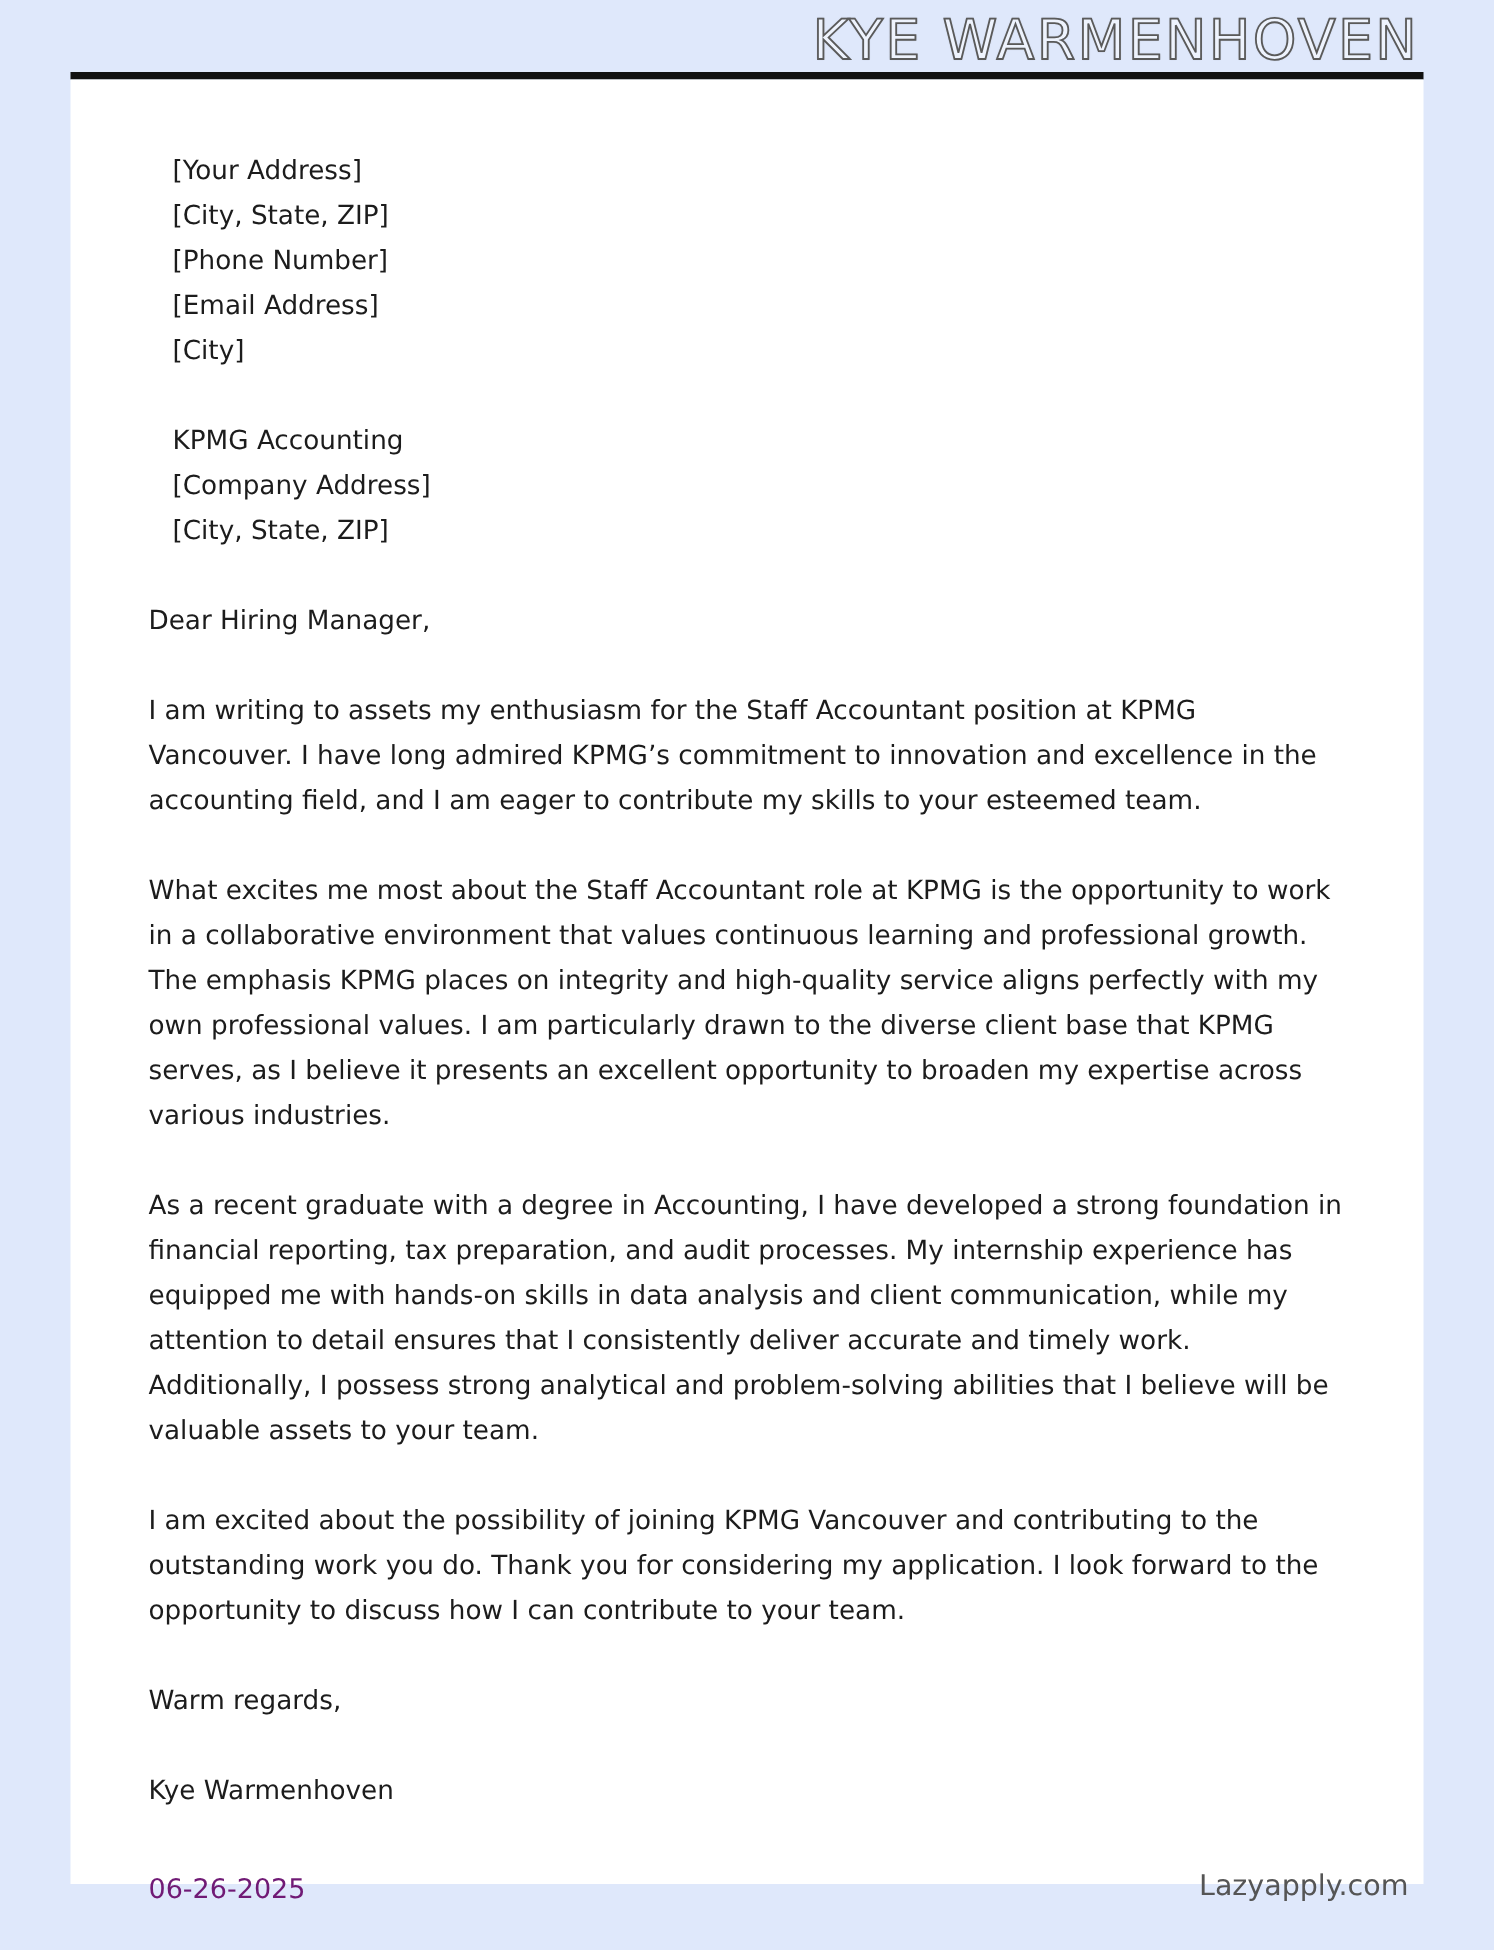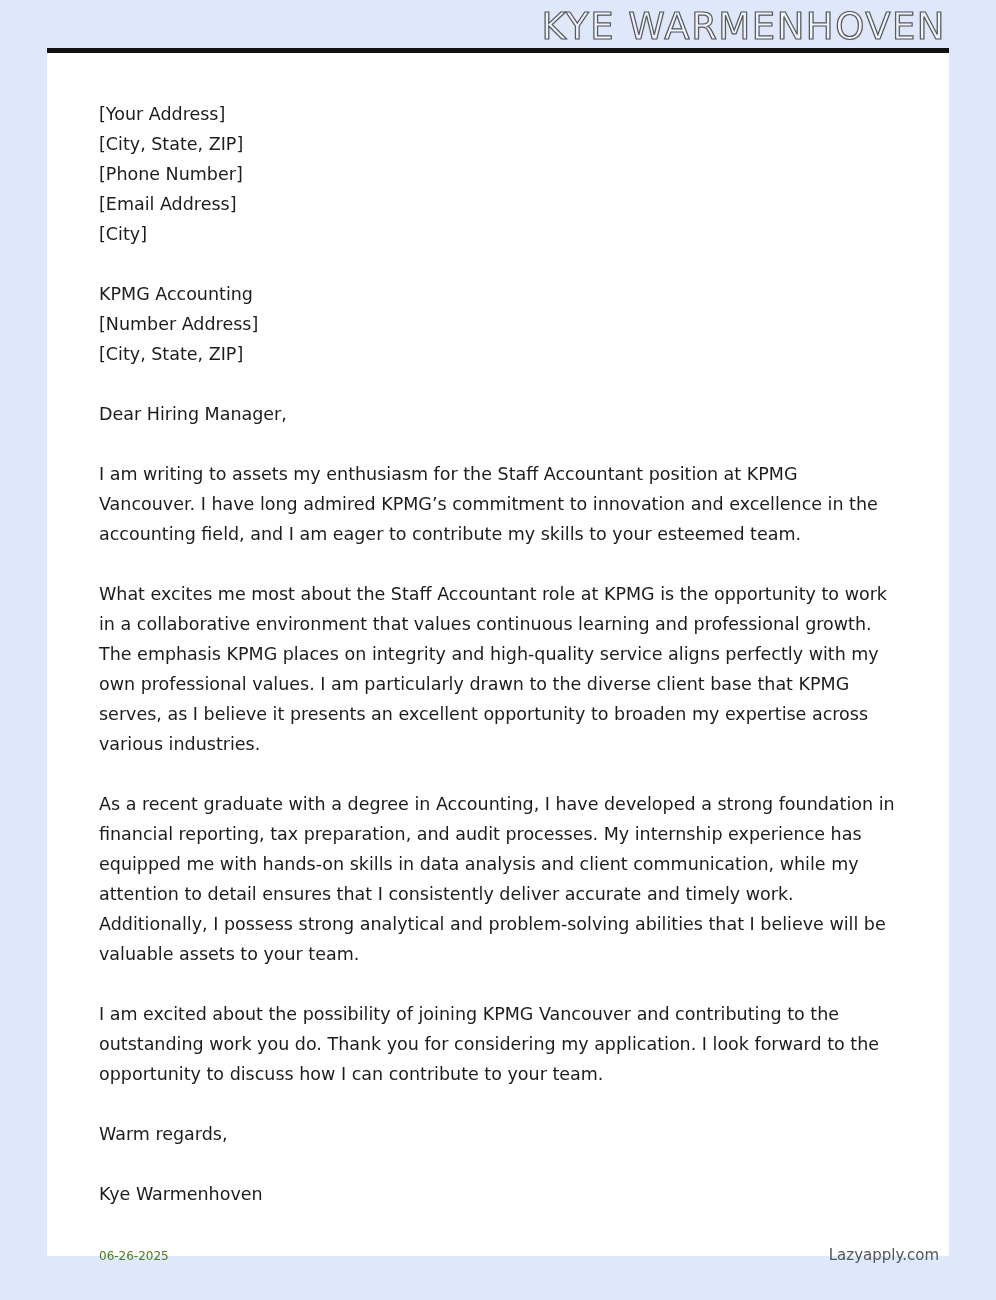--- a/index.html
+++ b/index.html
@@ -65,42 +65,42 @@
     position: absolute;
     top: 46px;
     left: 52px;
     width: 800px;
     font-size: 17.5px;
     line-height: 30px;
     color: #1c1c1c;
     font-family: "DejaVu Sans", sans-serif;
   }
   .block {
-    margin: 0 0 30px 0;
+    margin: 0 0 30px 16px;
   }
   .line {
     white-space: pre-wrap;
   }
   .para {
     margin: 11px 0 30px 0;
     text-align: left;
   }
   .footer-date {
     position: absolute;
     left: 99px;
     top: 1249px;
-    font-size: 12px;
-    color: #4d7c0f;
+    font-size: 18px;
+    color: #701a75;
     font-family: "DejaVu Sans", sans-serif;
   }
   .footer-brand {
     position: absolute;
     right: 57px;
     top: 1246px;
-    font-size: 15px;
+    font-size: 19px;
     color: #555;
     font-family: "DejaVu Sans", sans-serif;
   }
 </style>
 </head>
 <body>
 
 <div class="page">
 
   <div class="header">
@@ -115,21 +115,21 @@
       <div class="block">
         <div class="line">[Your Address]</div>
         <div class="line">[City, State, ZIP]</div>
         <div class="line">[Phone Number]</div>
         <div class="line">[Email Address]</div>
         <div class="line">[City]</div>
       </div>
 
       <div class="block">
         <div class="line">KPMG Accounting</div>
-        <div class="line">[Number Address]</div>
+        <div class="line">[Company Address]</div>
         <div class="line">[City, State, ZIP]</div>
       </div>
 
       <div class="para">Dear Hiring Manager,</div>
 
       <div class="para">I am writing to assets my enthusiasm for the Staff Accountant position at KPMG Vancouver. I have long admired KPMG’s commitment to innovation and excellence in the accounting field, and I am eager to contribute my skills to your esteemed team.</div>
       <div class="para">What excites me most about the Staff Accountant role at KPMG is the opportunity to work in a collaborative environment that values continuous learning and professional growth. The emphasis KPMG places on integrity and high-quality service aligns perfectly with my own professional values. I am particularly drawn to the diverse client base that KPMG serves, as I believe it presents an excellent opportunity to broaden my expertise across various industries.</div>
       <div class="para">As a recent graduate with a degree in Accounting, I have developed a strong foundation in financial reporting, tax preparation, and audit processes. My internship experience has equipped me with hands-on skills in data analysis and client communication, while my attention to detail ensures that I consistently deliver accurate and timely work. Additionally, I possess strong analytical and problem-solving abilities that I believe will be valuable assets to your team.</div>
       <div class="para">I am excited about the possibility of joining KPMG Vancouver and contributing to the outstanding work you do. Thank you for considering my application. I look forward to the opportunity to discuss how I can contribute to your team.</div>
 

